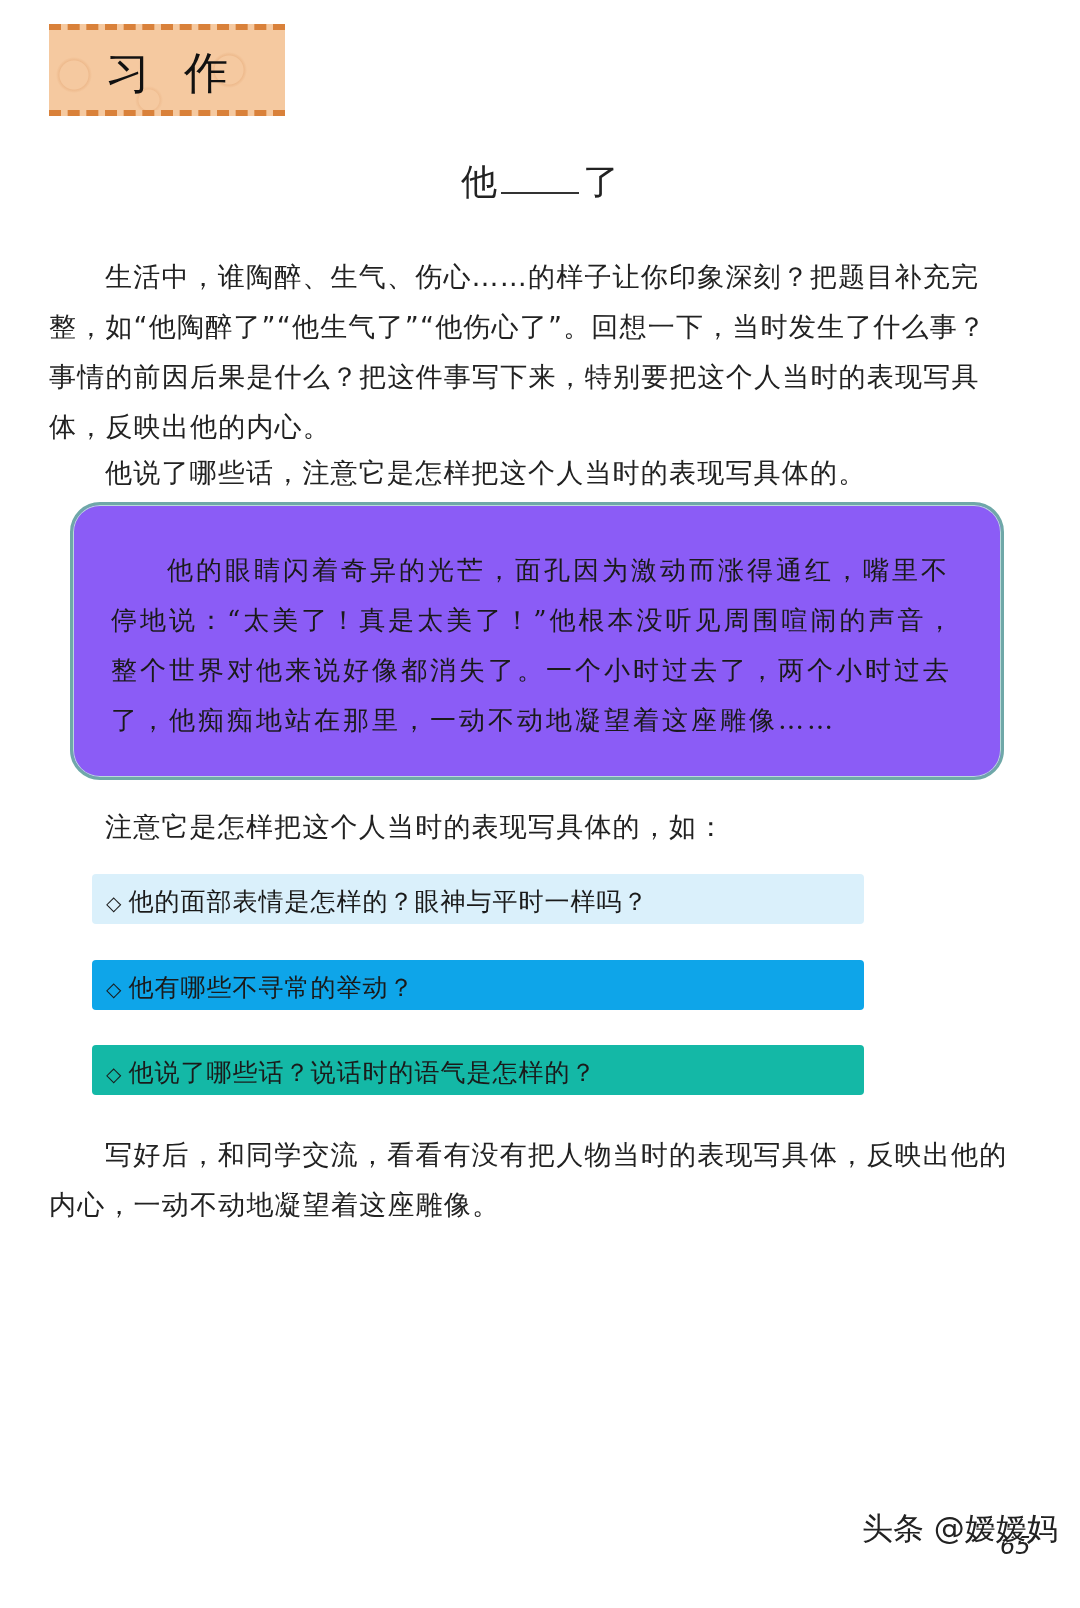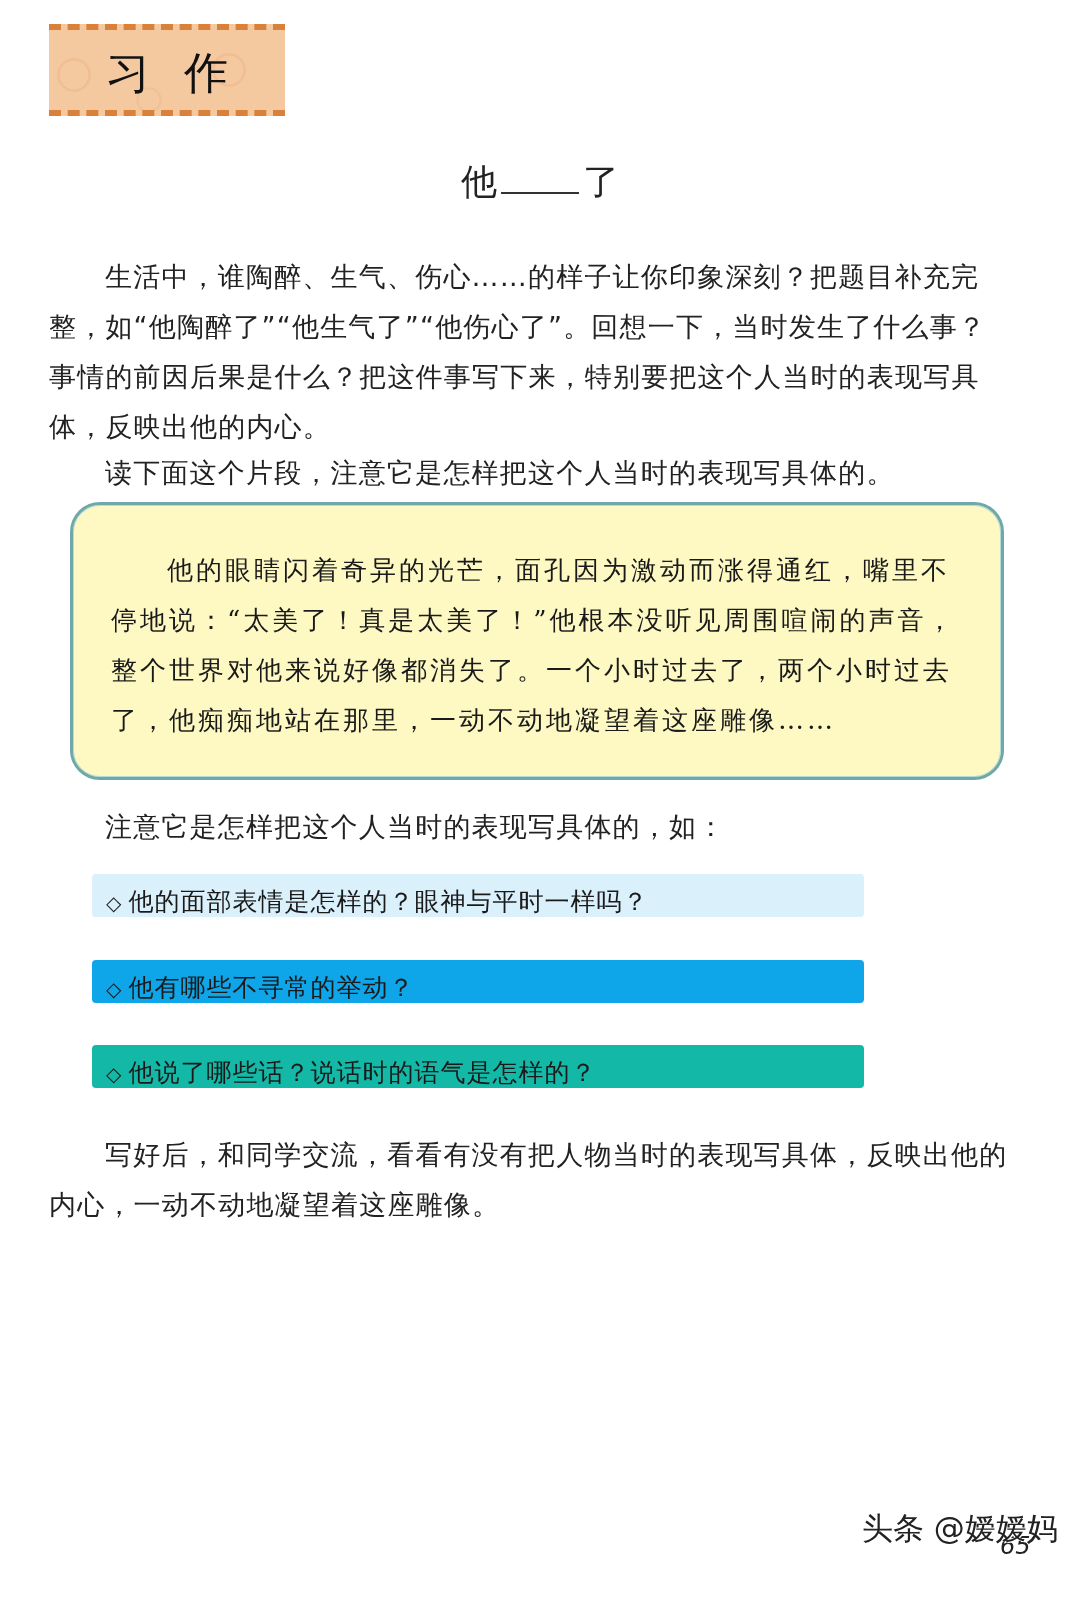--- a/index.html
+++ b/index.html
@@ -45,33 +45,33 @@
     .para {
       position: absolute; left: 49px; width: 960px;
       font-size: 27px; line-height: 50px; color: #222;
       letter-spacing: 1.2px; text-indent: 56px;
       font-family: "DejaVu Sans", "Liberation Sans", sans-serif;
     }
     .excerpt-box {
       position: absolute; left: 70px; top: 502px;
       width: 934px; height: 278px;
       box-sizing: border-box;
-      background: #fef9c3;
+      background: #8b5cf6;
       border: 3px solid #6fa8a8;
       border-radius: 30px;
       box-shadow: inset 0 0 0 1px #b9dada;
     }
     .excerpt-text {
       position: absolute; left: 38px; top: 40px; right: 34px;
       font-size: 26px; line-height: 50px; letter-spacing: 3px;
       text-indent: 56px; color: #1a1a1a;
       font-family: "DejaVu Serif", serif;
     }
     .question-box {
-      position: absolute; left: 92px; width: 772px; height: 43px;
+      position: absolute; left: 92px; width: 772px; height: 50px;
       box-sizing: border-box; padding-left: 14px;
       font-size: 25px; line-height: 56px; color: #1a1a1a;
       font-family: "DejaVu Serif", serif; letter-spacing: 1px;
       border-radius: 4px;
     }
     .question-box .bullet { margin-right: 6px; font-size: 20px; }
     .watermark {
       position: absolute; left: 862px; top: 1508px;
       font-size: 31px; color: #222;
       font-family: "DejaVu Sans", sans-serif;
@@ -89,21 +89,21 @@
 <div class="section-tag">
   <div class="pattern"></div>
   <div class="tag-label">习作</div>
 </div>
 
 <div class="title">
   <span>他</span><span class="blank"></span><span>了</span>
 </div>
 
 <div class="para" style="top:252px;">生活中，谁陶醉、生气、伤心……的样子让你印象深刻？把题目补充完整，如“他陶醉了”“他生气了”“他伤心了”。回想一下，当时发生了什么事？事情的前因后果是什么？把这件事写下来，特别要把这个人当时的表现写具体，反映出他的内心。</div>
-<div class="para" style="top:448px;">读下面这个片段，注意它是怎样把这个人当时的表现写具体的。</div>
+<div class="para" style="top:448px;">他说了哪些话，注意它是怎样把这个人当时的表现写具体的。</div>
 
 <div class="excerpt-box">
   <div class="excerpt-text">他的眼睛闪着奇异的光芒，面孔因为激动而涨得通红，嘴里不停地说：“太美了！真是太美了！”他根本没听见周围喧闹的声音，整个世界对他来说好像都消失了。一个小时过去了，两个小时过去了，他痴痴地站在那里，一动不动地凝望着这座雕像……</div>
 </div>
 
 <div class="para" style="top:802px;">注意它是怎样把这个人当时的表现写具体的，如：</div>
 
 <div class="question-box" style="top:874px; background:#daf0fb;">
   <span class="bullet">◇</span><span>他的面部表情是怎样的？眼神与平时一样吗？</span>
 </div>

